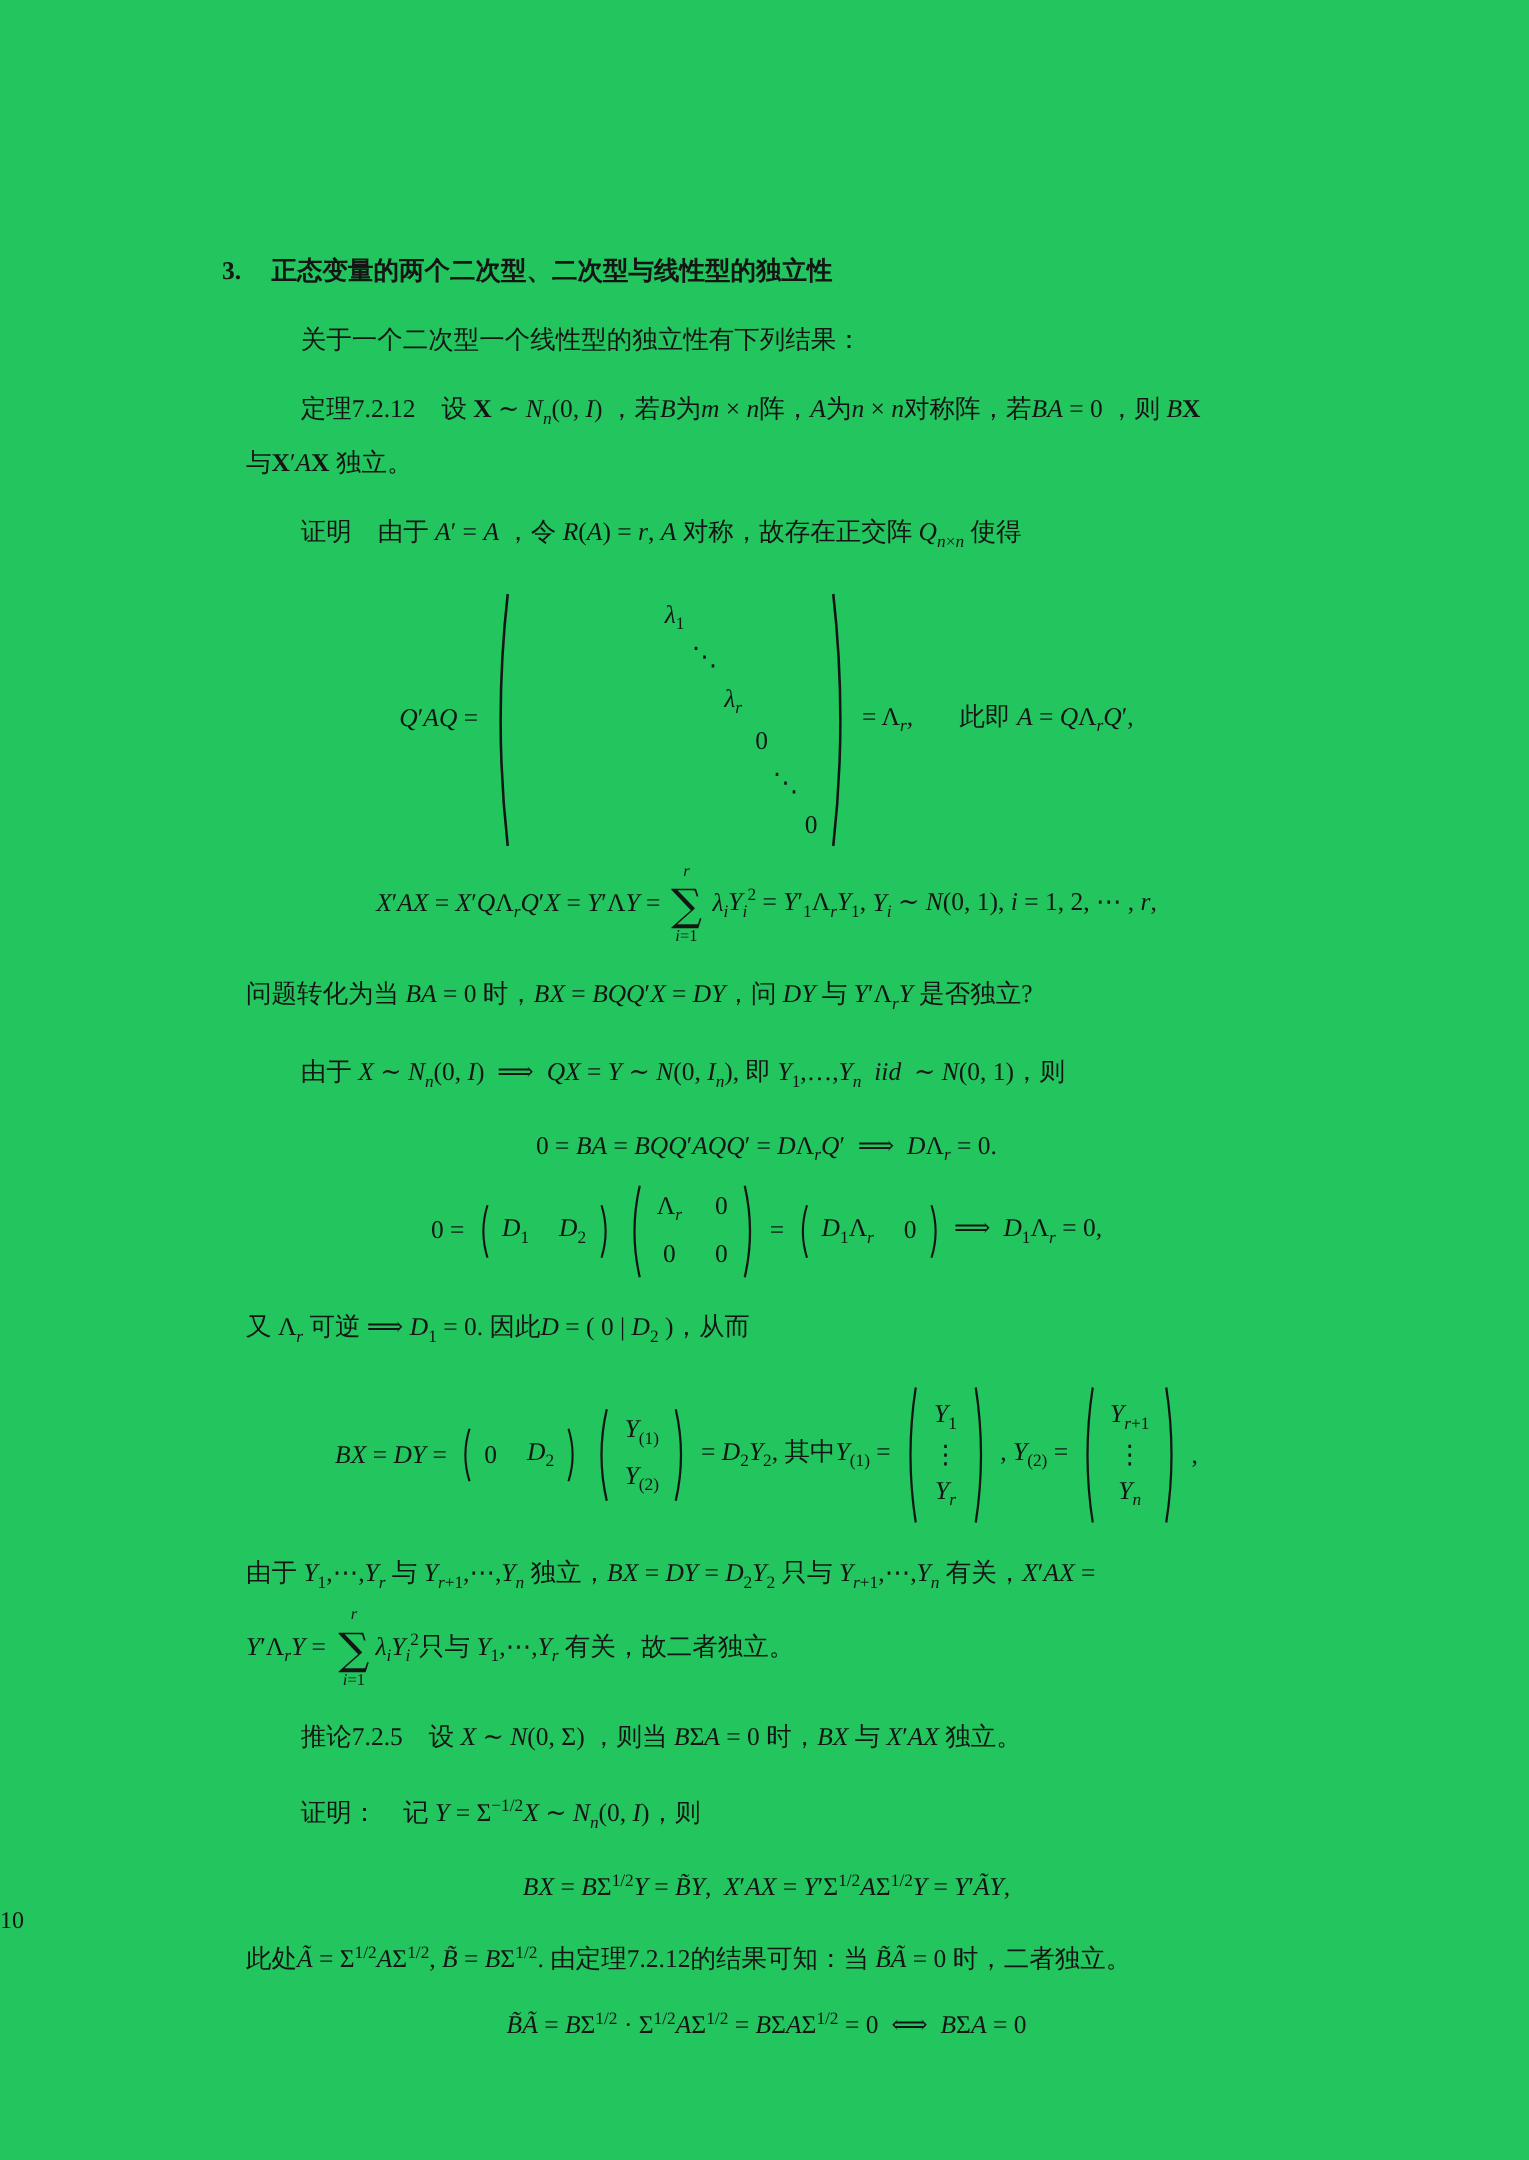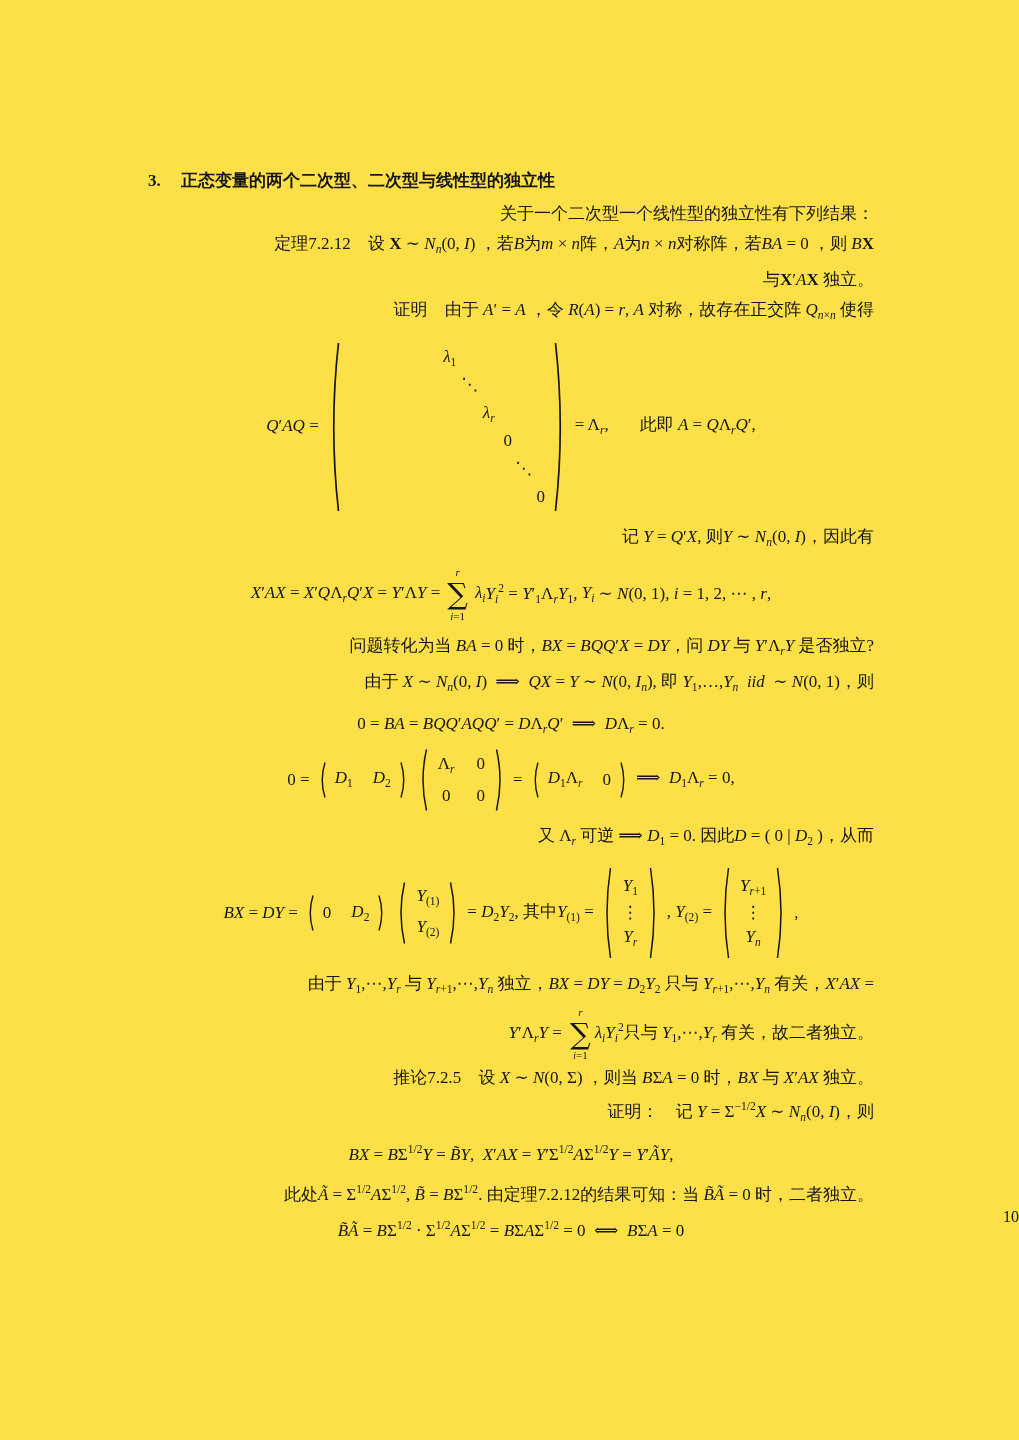--- a/index.html
+++ b/index.html
@@ -1,28 +1,28 @@
 <!DOCTYPE html>
 <html><head>
 <meta charset="utf-8">
 <style>
   * { box-sizing: border-box; }
   html, body { margin: 0; padding: 0; background: #e8e8e8; }
   .page {
     position: relative;
     width: 1019px; height: 1440px;
     margin: 0 auto;
-    background: #fde047;
+    background: #22c55e;
     font-family: "Liberation Serif", "DejaVu Serif", serif;
     font-size: 17px;
     color: #151515;
     overflow: hidden;
   }
   .content { position: absolute; left: 148px; top: 166px; width: 726px; }
-  p { margin: 0; line-height: 30px; text-align: right; }
+  p { margin: 16px; line-height: 30px; }
   .pind  { text-indent: 2.15em; }
   .pflush{ text-indent: 0; }
   h3.heading { margin: 0 0 3px 0; font-size: 17px; line-height: 30px; font-weight: bold; }
   .secnum { margin-right: 16px; }
   .label { font-weight: normal; margin-right: 13px; }
   sub, sup { font-size: 68%; }
   i { font-style: italic; }
 
   .disp { display: flex; justify-content: center; align-items: center;
           margin: 8px 0; line-height: 1.45; text-indent: 0; }
@@ -39,22 +39,22 @@
          row-gap: 5px; justify-items: center; padding: 0 9px; }
   .vcol { display: grid; row-gap: 4px; justify-items: center; padding: 0 9px; }
   .vcol .vdots { line-height: 16px; }
   .rmat { display: inline-flex; gap: 20px; padding: 0 8px; align-items: center; white-space: nowrap; }
 
   .bigsum { display: inline-flex; flex-direction: column; align-items: center;
             line-height: 1; margin: 0 4px; vertical-align: middle; }
   .bigsum .lim { font-size: 11px; line-height: 1.2; }
   .bigsum .sig { font-size: 29px; line-height: 1.05; font-family: "DejaVu Serif", "DejaVu Sans", serif; }
 
-  .pageno { position: absolute; left: 0; right: 0; top: 1208px;
-            text-align: right; font-size: 16px; }
+  .pageno { position: absolute; left: 0; right: 0; top: 1272px;
+            text-align: left; font-size: 16px; }
 </style>
 </head>
 <body>
 
 <div class="page">
   <div class="content">
 
     <h3 class="heading">
       <span class="secnum">3.</span>
       <span>正态变量的两个二次型、二次型与线性型的独立性</span>
@@ -87,21 +87,20 @@
           <span class="drow" style="padding-left:188px">0</span>
         </span>
         <svg class="paren" width="15" height="174" viewBox="0 0 15 174">
             <path d="M2.5 3 Q12 87 2.5 171" fill="none" stroke="currentColor" stroke-width="1.7"></path>
           </svg>
       </span>
       <span class="mh">= Λ<sub><i>r</i></sub>,</span>
       <span class="mh tail">此即 <i>A</i> = <i>Q</i>Λ<sub><i>r</i></sub><i>Q</i>′,</span>
     </div>
 
-    <p class="pflush">记 <i>Y</i> = <i>Q</i>′<i>X</i>, 则<i>Y</i> ∼ <i>N<sub>n</sub></i>(0, <i>I</i>)，因此有</p>
 
     <div class="disp">
       <span class="mh"><i>X</i>′<i>AX</i> = <i>X</i>′<i>Q</i>Λ<sub><i>r</i></sub><i>Q</i>′<i>X</i> = <i>Y</i>′Λ<i>Y</i> =</span>
       <span class="bigsum">
         <span class="lim"><i>r</i></span>
         <span class="sig">∑</span>
         <span class="lim"><i>i</i>=1</span>
       </span>
       <span class="mh"><i>λ<sub>i</sub></i><i>Y</i><sub><i>i</i></sub><sup>2</sup> = <i>Y</i>′<sub>1</sub>Λ<sub><i>r</i></sub><i>Y</i><sub>1</sub>, <i>Y<sub>i</sub></i> ∼ <i>N</i>(0, 1), <i>i</i> = 1, 2, ⋯ , <i>r</i>,</span>
     </div>

